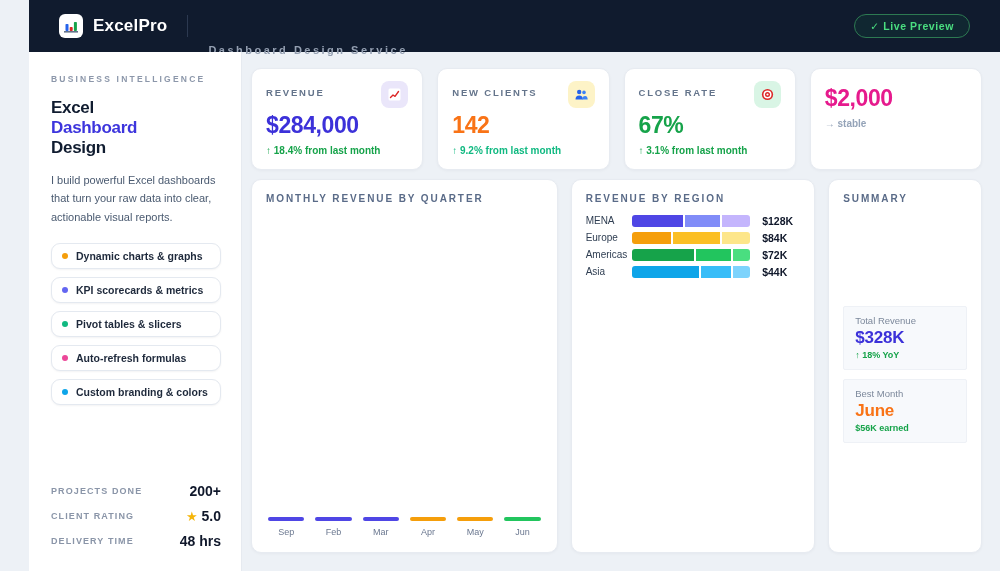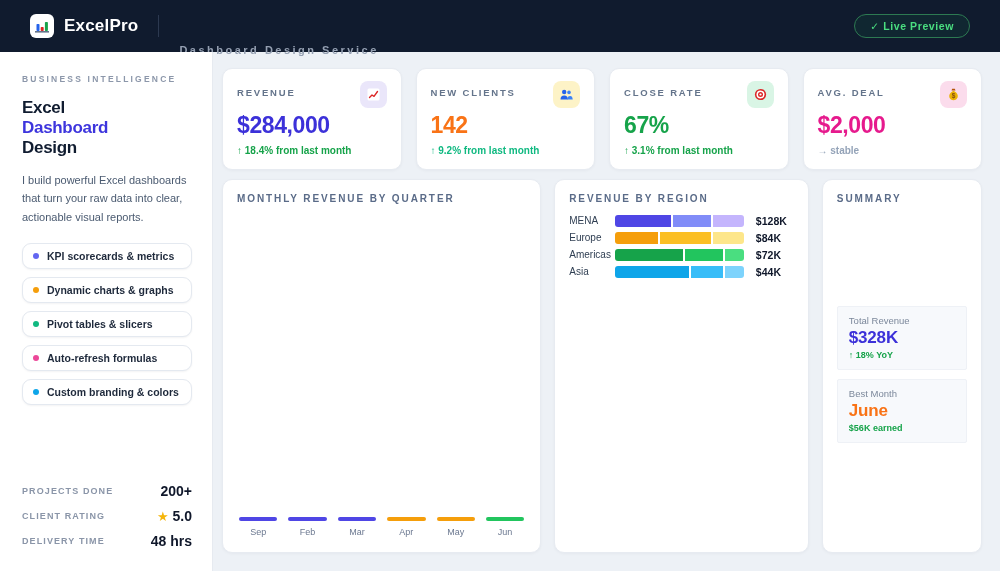--- a/index.html
+++ b/index.html
@@ -1,18 +1,18 @@
 <!DOCTYPE html>
 <html><head>
 <meta charset="utf-8">
 <style>
   * { margin:0; padding:0; box-sizing:border-box; }
   html,body { width:1000px; height:571px; }
   body { font-family:"Liberation Sans","DejaVu Sans",sans-serif; background:#edf1f6; overflow:hidden; }
-  .app { width:1000px; height:571px; display:flex; flex-direction:column; }
+  .app { width:1000px; height:571px; display:flex; flex-direction:column;padding-left:29px; }
 
   
   .topbar { height:52px; background:#101b2e; display:flex; align-items:center; padding:0 30px; flex-shrink:0; }
   .logo-box { width:24px; height:24px; background:#fff; border-radius:6px; display:flex; align-items:center; justify-content:center; margin-right:10px; }
   .brand { color:#fff; font-size:17px; font-weight:800; letter-spacing:.2px; }
   .topbar-divider { width:1px; height:22px; background:#2c3950; margin:0 20px; }
   .topbar-subtitle { color:#95a0b2; font-size:11px; font-weight:600; letter-spacing:2.5px;margin-top:48px; }
   .topbar-spacer { flex:1; }
   .live-badge { border:1px solid #2d7a52; background:rgba(34,197,94,.07); color:#4ade80; font-size:10.5px; font-weight:700; letter-spacing:.6px; padding:5px 15px; border-radius:999px; cursor:pointer; }
 
@@ -99,26 +99,26 @@
       <div class="kicker">BUSINESS INTELLIGENCE</div>
       <div class="side-title">
         <span>Excel</span><br>
         <span class="accent">Dashboard</span><br>
         <span>Design</span>
       </div>
       <div class="side-desc">I build powerful Excel dashboards that turn your raw data into clear, actionable visual reports.</div>
 
       <div class="features">
         <div class="feature-pill">
+          <span class="dot" style="background: rgb(245, 158, 11);"></span>
+          <span>Dynamic charts &amp; graphs</span>
+        </div>
+        <div class="feature-pill">
           <span class="dot" style="background: rgb(99, 102, 241);"></span>
           <span>KPI scorecards &amp; metrics</span>
-        </div>
-        <div class="feature-pill">
-          <span class="dot" style="background: rgb(245, 158, 11);"></span>
-          <span>Dynamic charts &amp; graphs</span>
         </div>
         <div class="feature-pill">
           <span class="dot" style="background: rgb(16, 185, 129);"></span>
           <span>Pivot tables &amp; slicers</span>
         </div>
         <div class="feature-pill">
           <span class="dot" style="background: rgb(236, 72, 153);"></span>
           <span>Auto-refresh formulas</span>
         </div>
         <div class="feature-pill">
@@ -190,30 +190,20 @@
                 <circle cx="7.5" cy="7.5" r="2.5" fill="#dc2626"></circle>
                 <circle cx="7.5" cy="7.5" r="1.1" fill="#ffffff"></circle>
               </svg>
             </span>
           </div>
           <div class="kpi-value" style="color: rgb(22, 163, 74);">67%</div>
           <div class="kpi-trend" style="color: rgb(22, 163, 74);">↑ 3.1% from last month</div>
         </div>
 
         <div class="kpi-card">
-          <div class="kpi-head">
-            <span class="kpi-label">AVG. DEAL</span>
-            <span class="kpi-icon" style="background: rgb(251, 220, 236);">
-              <svg width="15" height="15" viewBox="0 0 15 15">
-                <path d="M5.5 3.5 L9.5 3.5 L8.8 1.8 L6.2 1.8 Z" fill="#b45309"></path>
-                <path d="M7.5 3.8 C3.8 5.6 2.8 8.2 3.4 10.3 C4 12.4 5.6 13.2 7.5 13.2 C9.4 13.2 11 12.4 11.6 10.3 C12.2 8.2 11.2 5.6 7.5 3.8 Z" fill="#eab308"></path>
-                <text x="7.5" y="10.8" font-size="6.5" font-weight="bold" fill="#854d0e" text-anchor="middle" font-family="Liberation Sans, sans-serif">$</text>
-              </svg>
-            </span>
-          </div>
           <div class="kpi-value" style="color: rgb(230, 26, 141);">$2,000</div>
           <div class="kpi-trend" style="color: rgb(148, 163, 184);">→ stable</div>
         </div>
       </div>
 
       <div class="panels">
 
         <div class="panel">
           <div class="panel-title">MONTHLY REVENUE BY QUARTER</div>
           <div class="chart-area">

